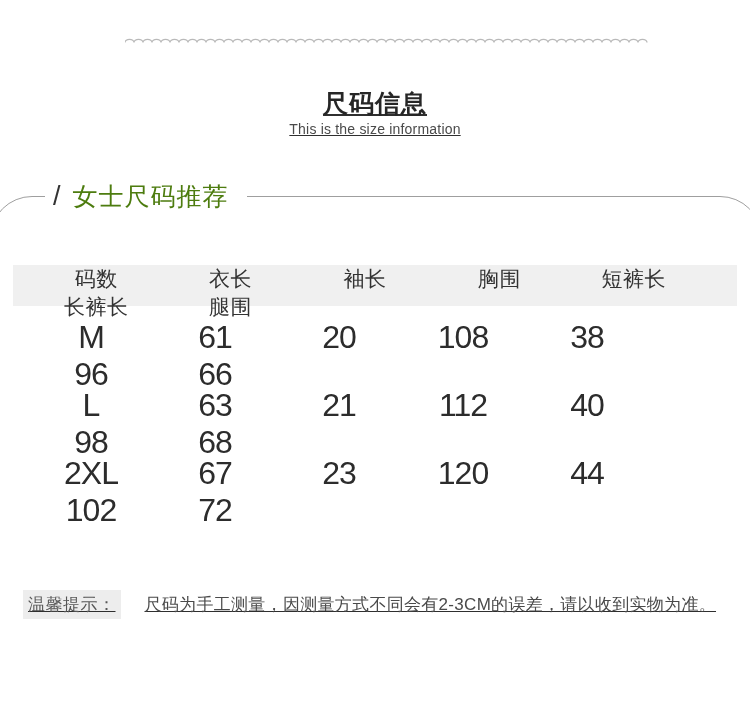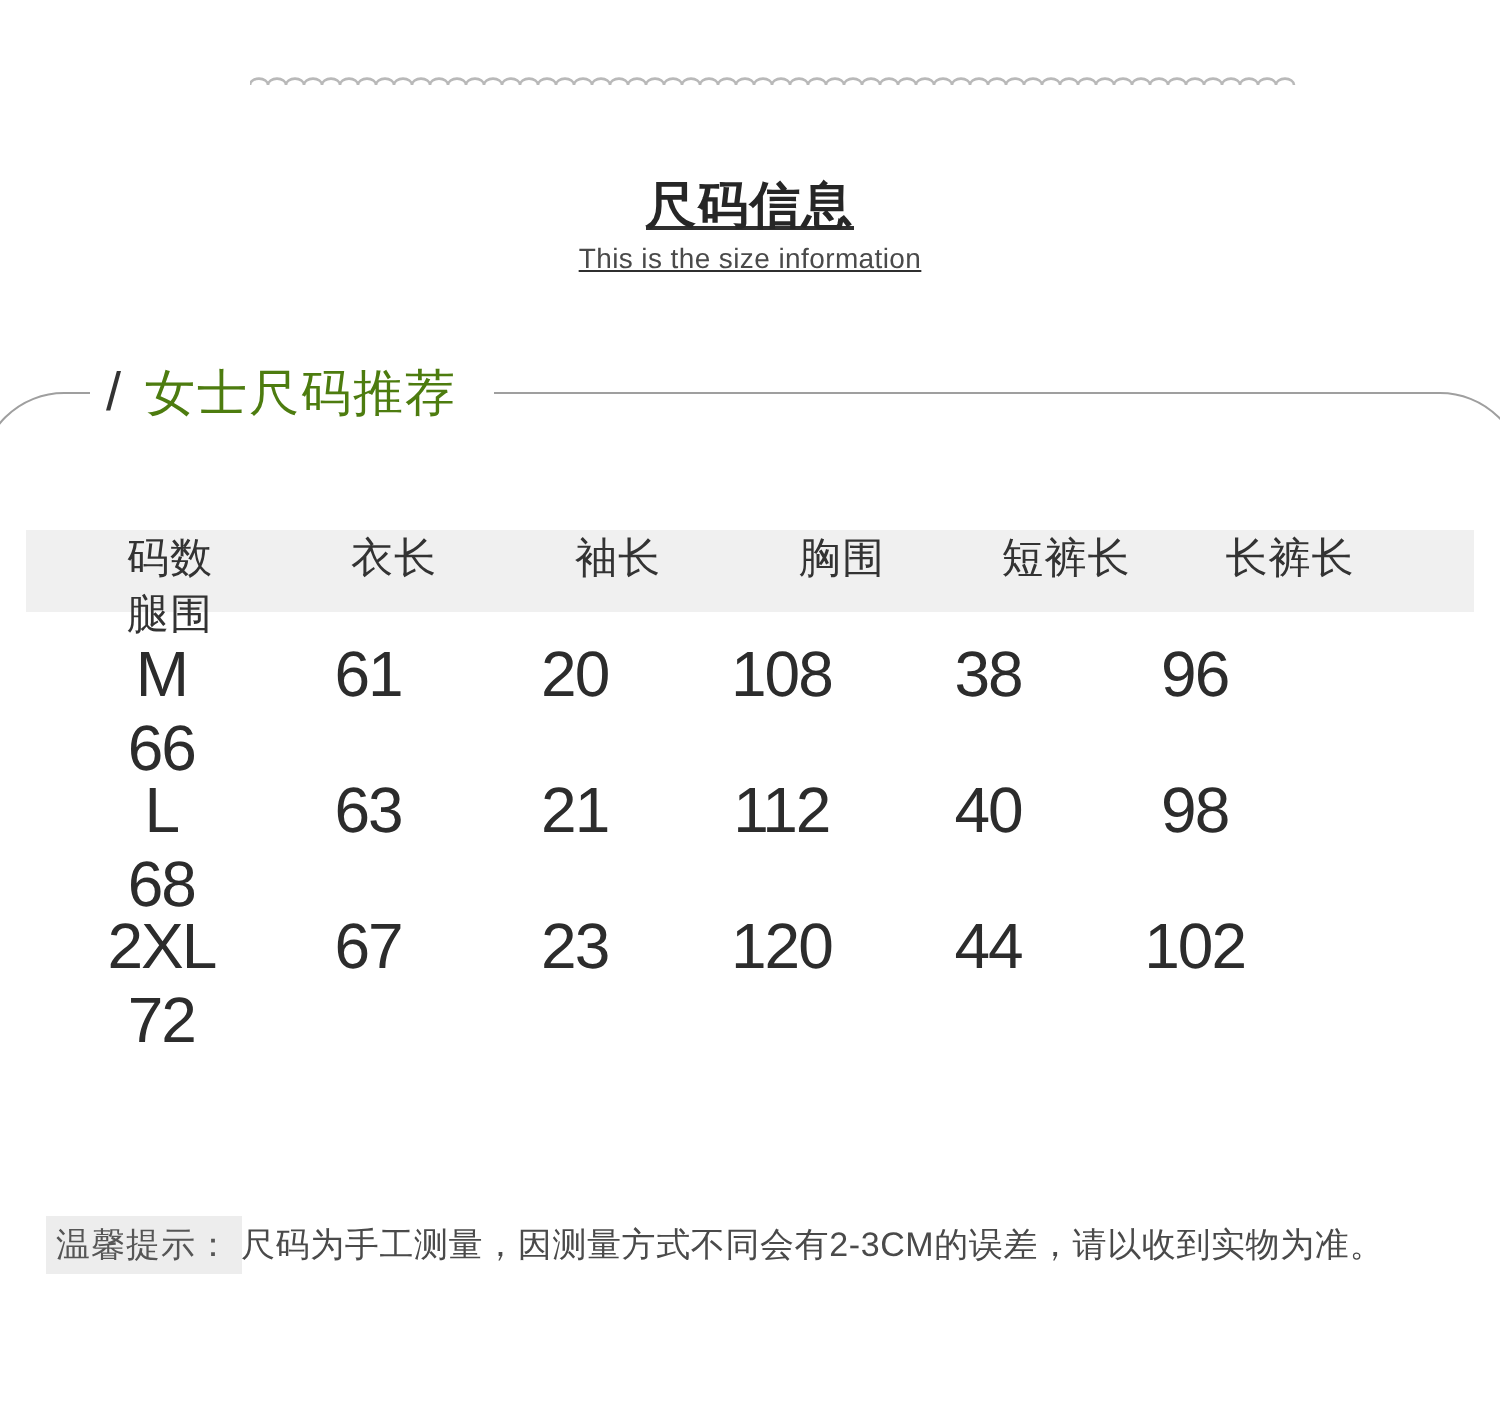--- a/index.html
+++ b/index.html
@@ -25,34 +25,34 @@
   }
   
   .section-label{
     position:absolute;left:45px;top:179px;height:35px;z-index:2;
     background:#ffffff;display:flex;align-items:center;
     padding:0 18px 0 8px;
   }
   .slash{font-size:27px;color:#333;margin-right:12px;font-weight:400;}
   .section-title{font-size:25px;color:#4d7c0f;letter-spacing:1px;font-weight:400;}
   
-  .grid7{display:grid;grid-template-columns:repeat(6,1fr);align-items:center;padding:0 36px 0 16px;}
+  .grid7{display:grid;grid-template-columns:repeat(5,1fr);align-items:center;padding:0 36px 0 16px;}
   .thead{
     position:absolute;left:13px;top:265px;width:672px;
     height:41px;background:#f0f0f0;
   }
   .thead span{font-size:21px;color:#333;text-align:center;letter-spacing:.5px;}
   .tbody{position:absolute;left:13px;top:319px;width:672px;}
   .trow{height:68px;}
   .trow span{
     font-size:32px;color:#2c2c2c;text-align:center;
     letter-spacing:-1px;font-weight:400;
   }
   
-  .note{position:absolute;left:23px;top:608px;display:flex;align-items:center;gap:0;white-space:nowrap;}
+  .note{position:absolute;left:23px;top:590px;display:flex;align-items:center;gap:24px;white-space:nowrap;text-decoration:underline;}
   .note-label{
     background:#ededed;color:#565656;font-size:17px;
     padding:3px 5px;letter-spacing:.5px;
   }
   .note-text{color:#4a4a4a;font-size:17px;letter-spacing:.3px;}
 </style>
 </head>
 <body>
 
 <div class="canvas">

